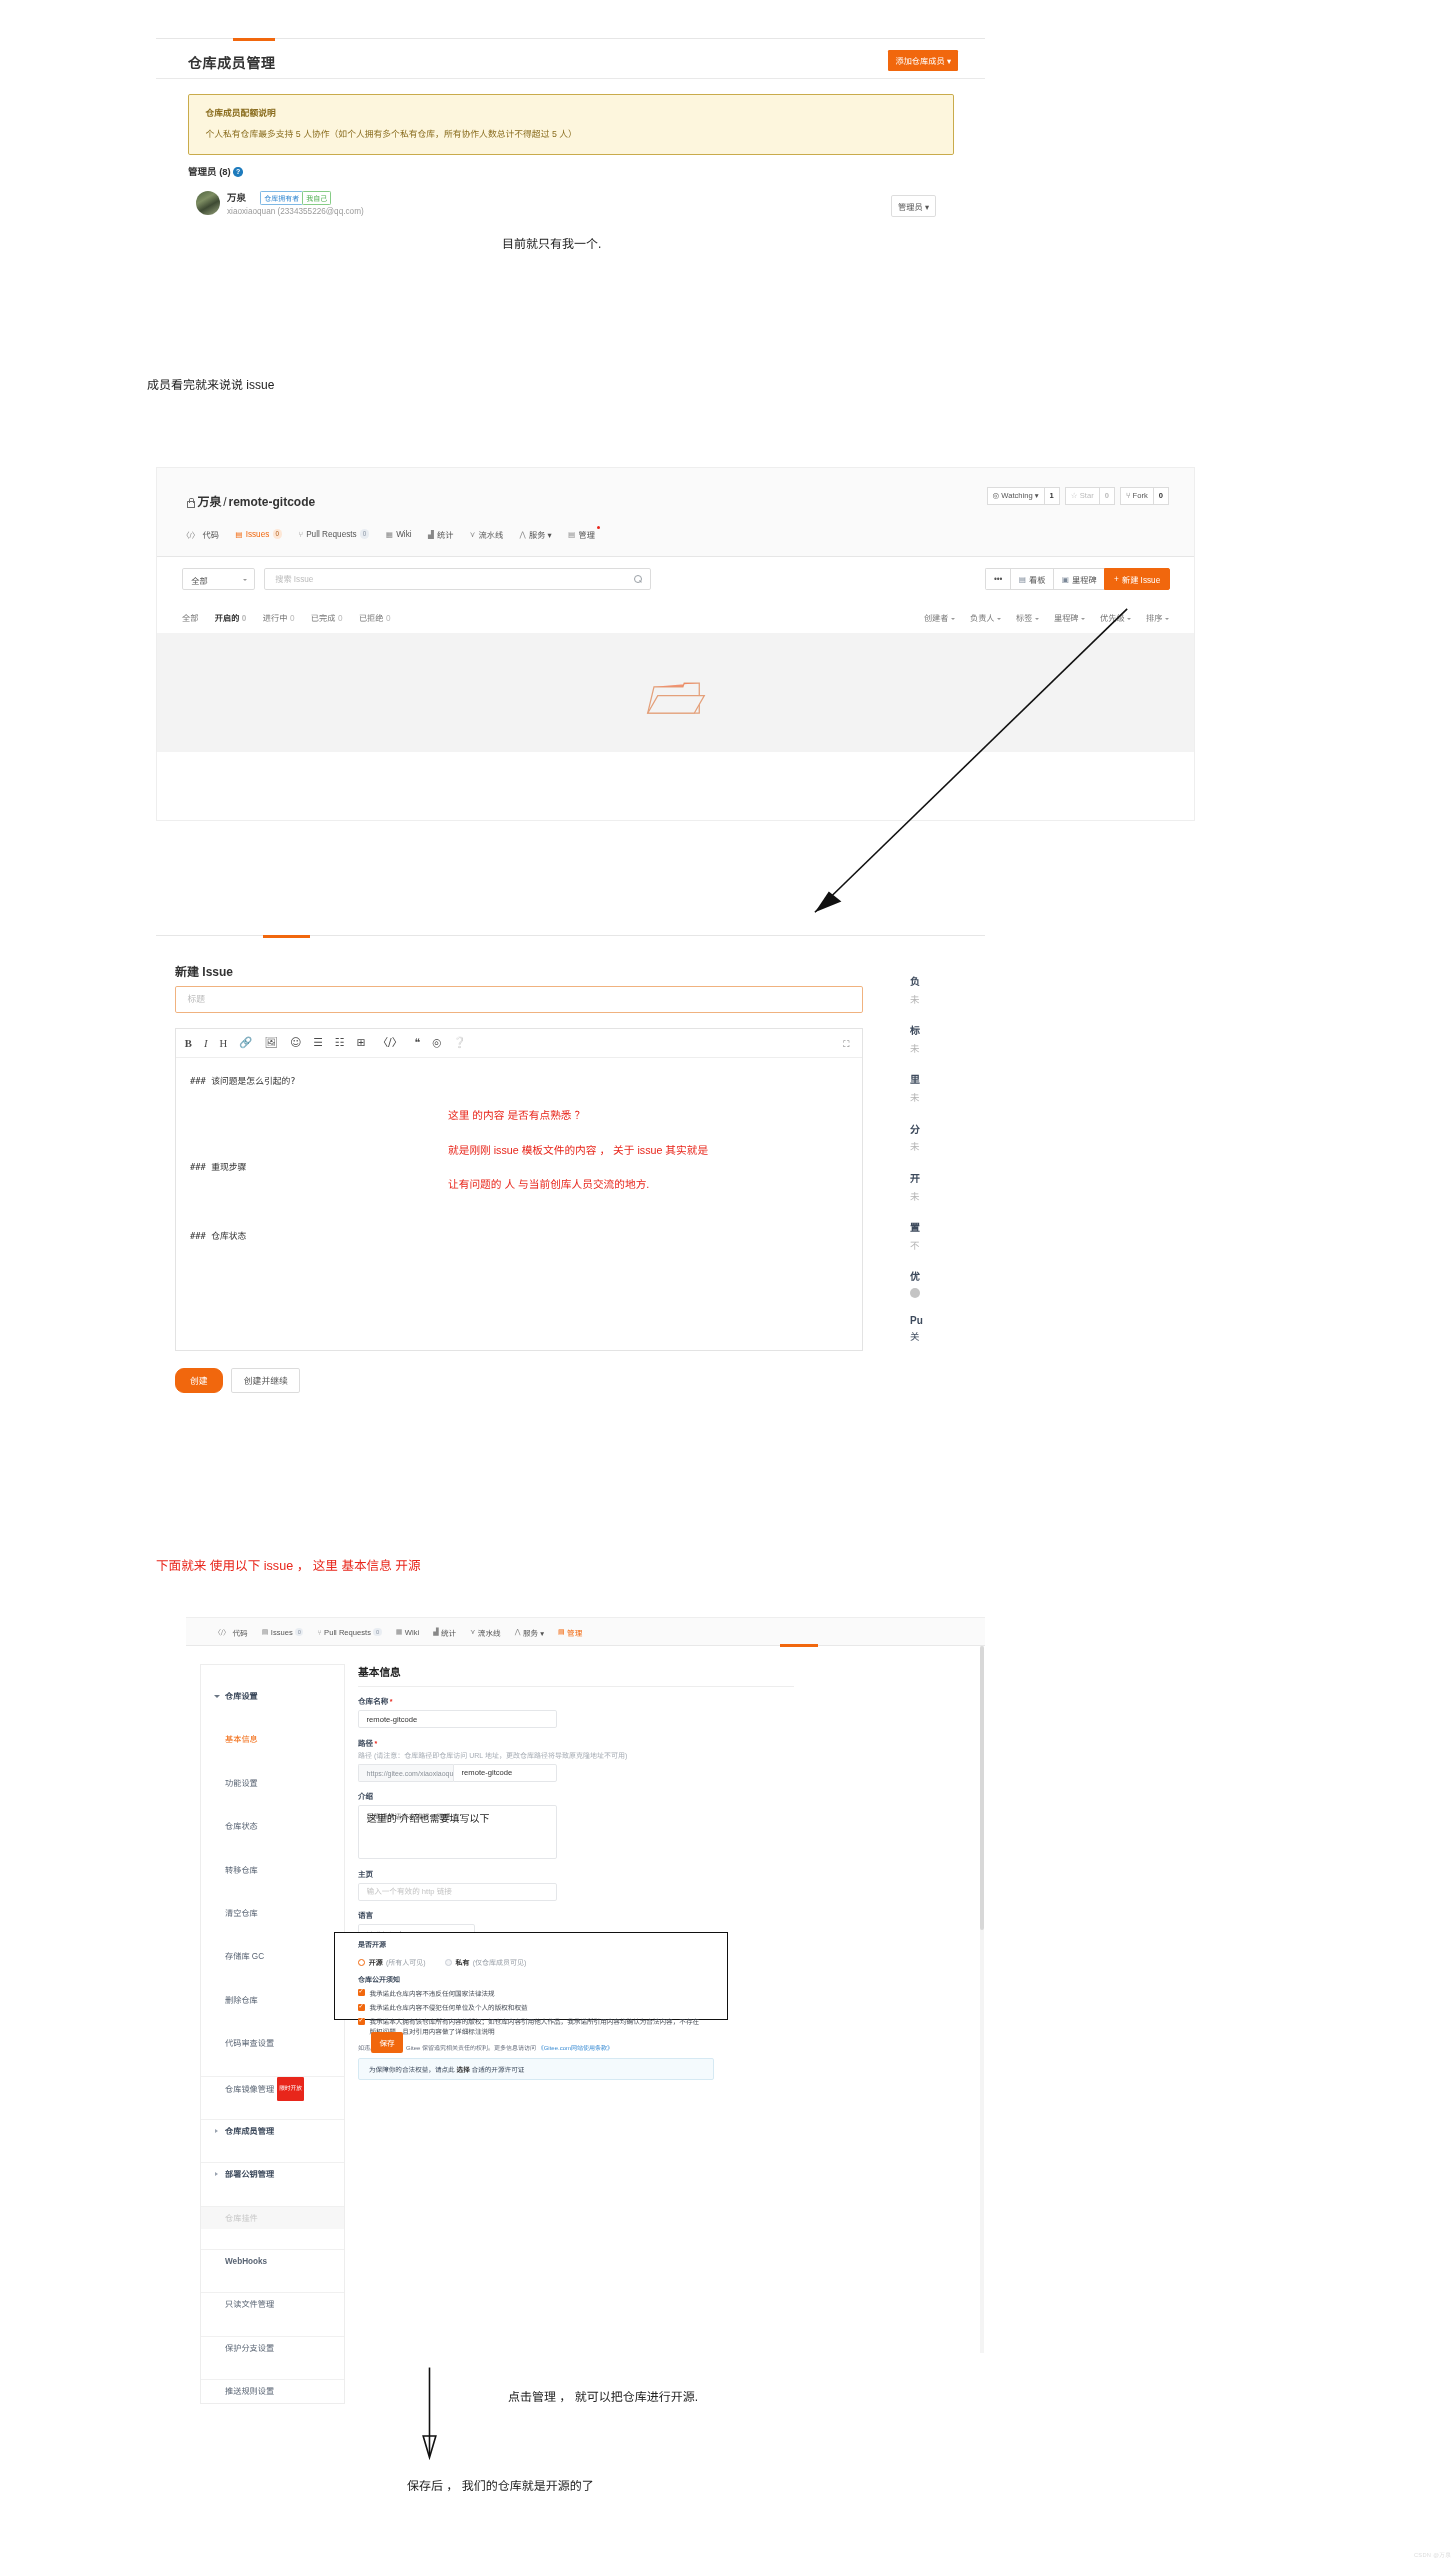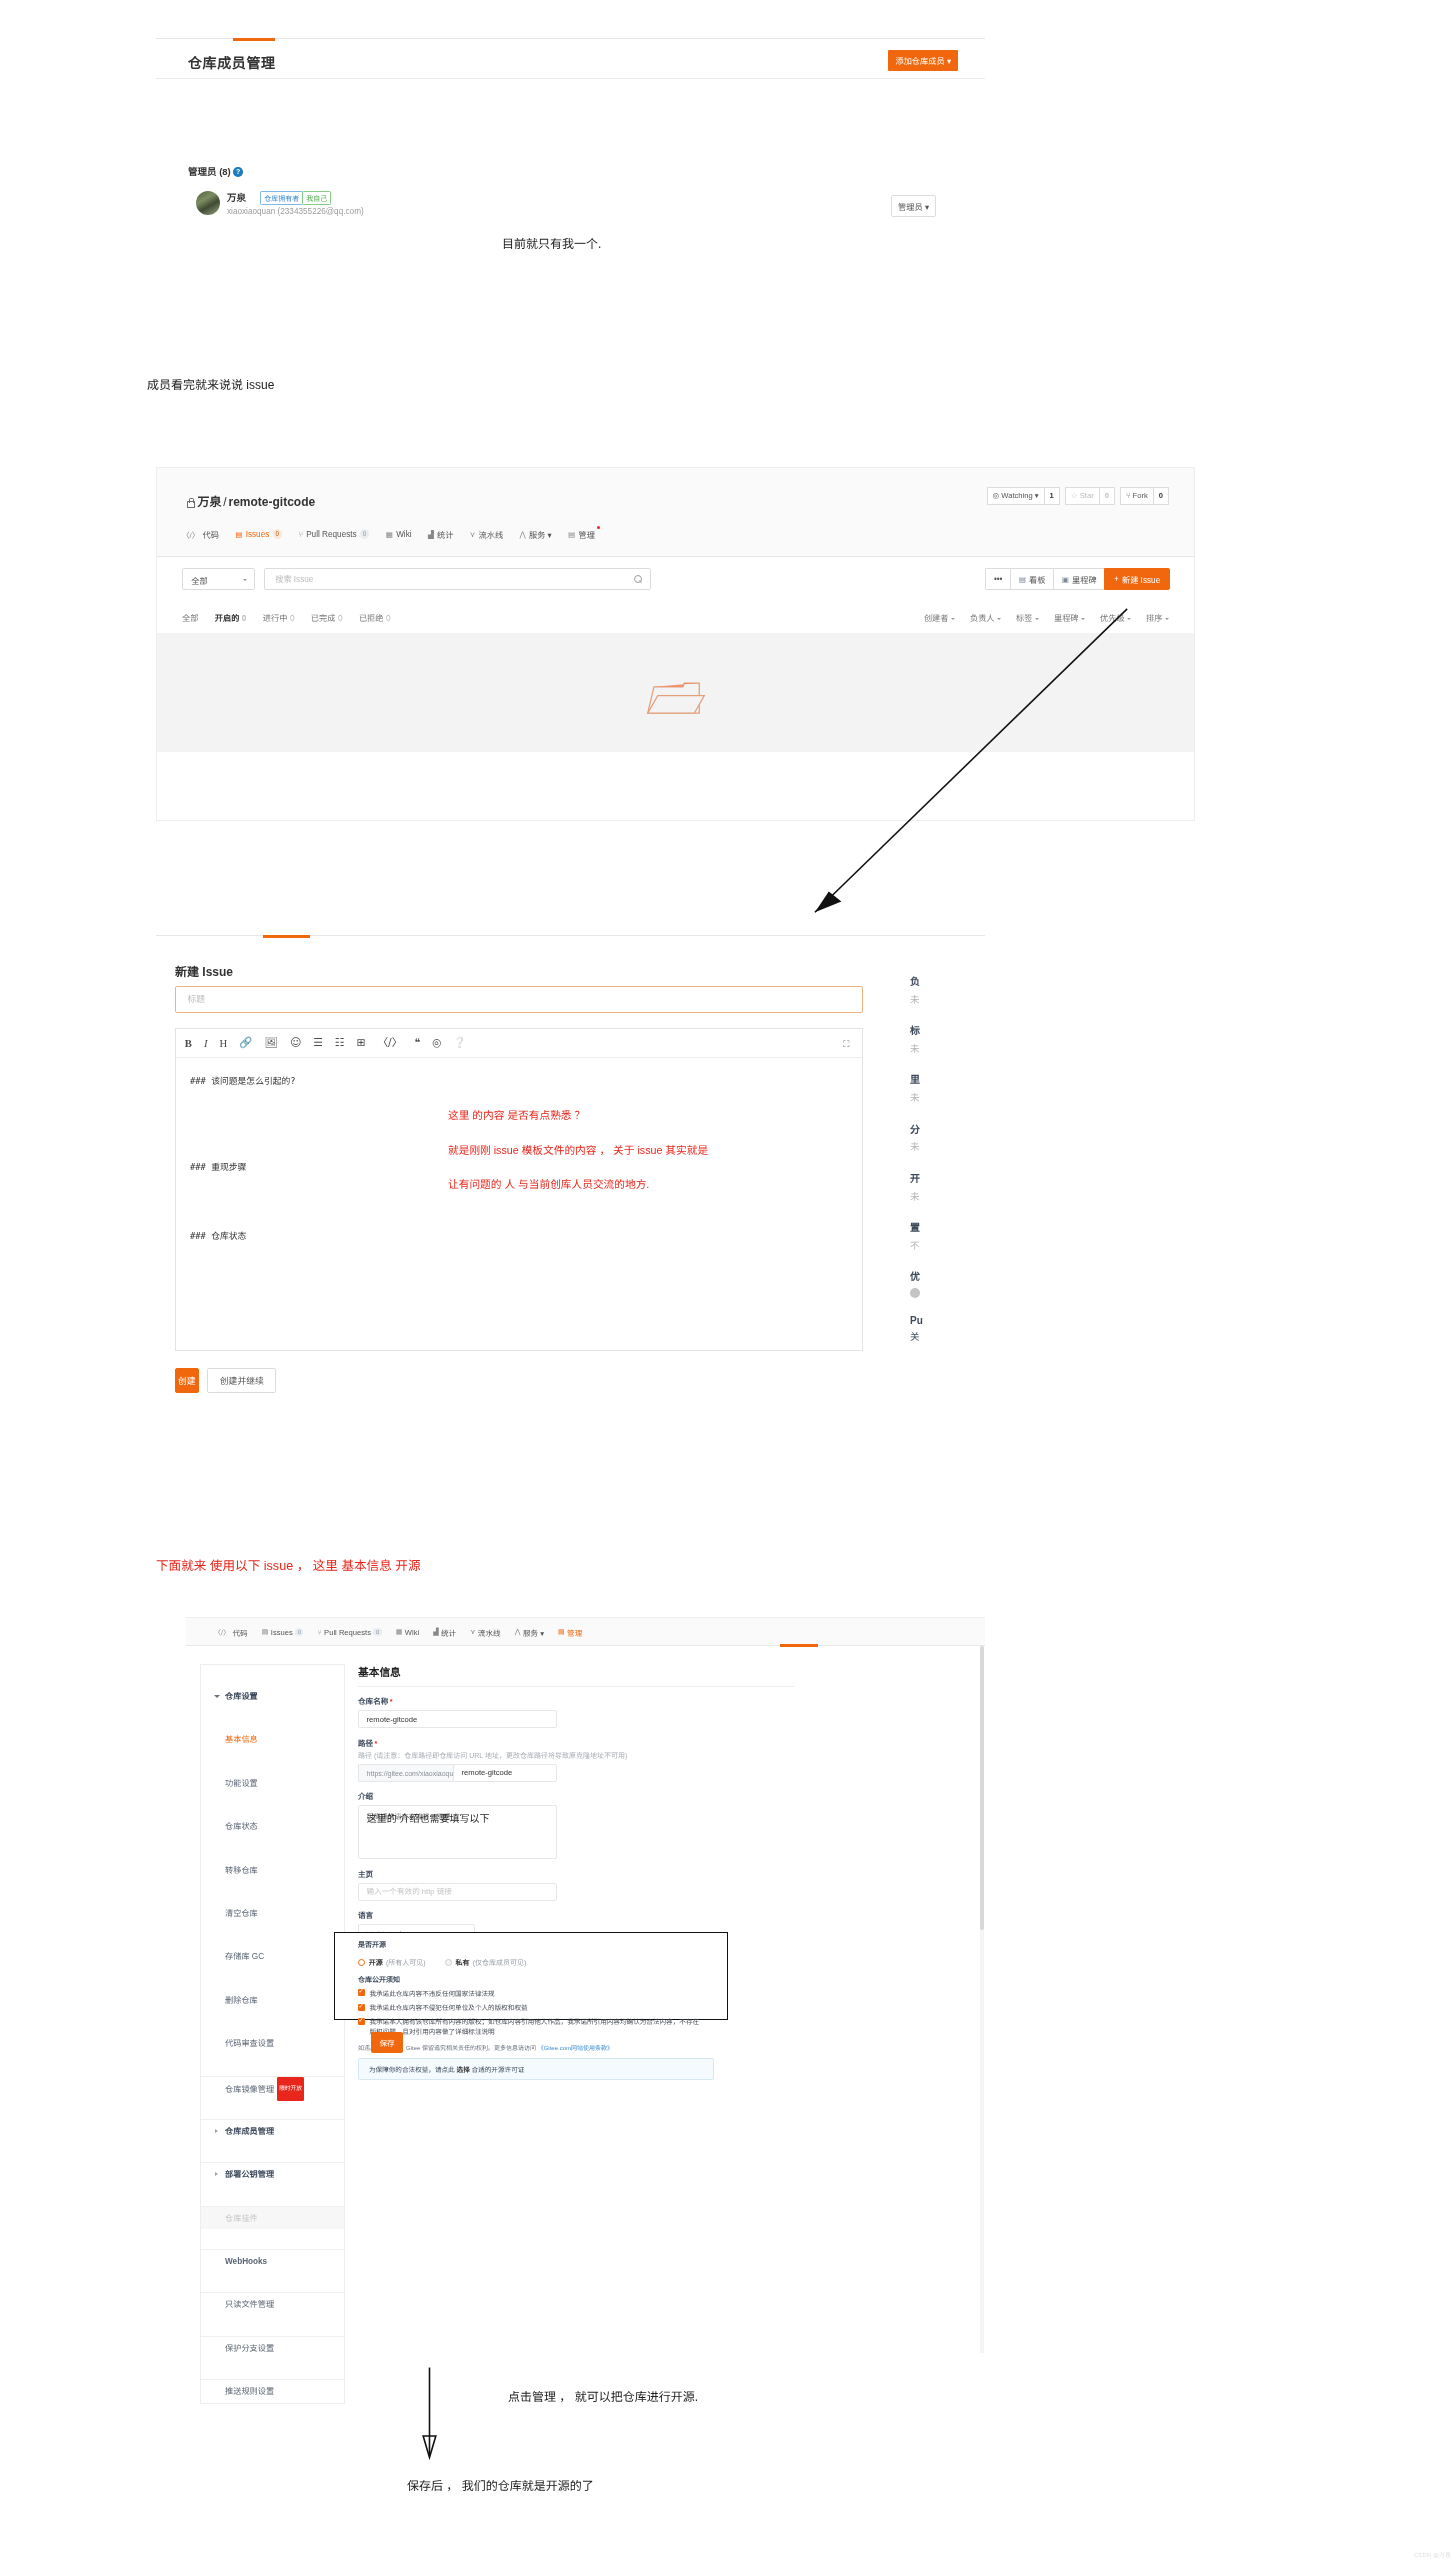--- a/index.html
+++ b/index.html
@@ -264,22 +264,22 @@
     position: absolute; left: 14px; font-size: 8.8px; color: #333;
     font-family: "DejaVu Sans Mono", monospace;
   }
   #md1 { top: 16.4px; }
   #md2 { top: 102px; }
   #md3 { top: 171px; }
   #ni-anno { position: absolute; left: 272px; top: 49px; }
   #ni-anno div { color: #e8261b; font-size: 10.7px; margin-bottom: 19.6px; white-space: nowrap; }
   #ni-buttons { position: absolute; left: 19px; top: 433px; display: flex; }
   #create-btn {
-    background: #f1670d; color: #fff; border: 0.6px solid #f1670d; border-radius: 2px;
-    font-size: 8.8px; padding: 5px 2px; cursor: pointer; font-family: inherit; text-align: right;
+    background: #f1670d; color: #fff; border: 0.6px solid #f1670d; border-radius: 9px;
+    font-size: 8.8px; padding: 5px 14px; cursor: pointer; font-family: inherit; text-align: right;
   }
   #create-continue-btn {
     background: #fff; color: #555; border: 0.6px solid #dcdcdc; border-radius: 1.9px;
     font-size: 8.8px; padding: 5px 11.4px; margin-left: 8.8px; cursor: pointer; font-family: inherit;
   }
   
   #ni-sidebar { position: absolute; left: 910px; top: 973px; width: 51px; }
   .side-grp { margin-bottom: 16.4px; }
   .side-grp .sg-label { font-size: 10px; font-weight: bold; color: #3d4a5c; }
   .side-grp .sg-val { font-size: 9.5px; color: #b4b4b4; margin-top: 3.8px; }
@@ -438,20 +438,24 @@
 
 <div class="page">
 
   <div class="panel" id="members-panel">
     <div id="members-topbar">
       <div class="active-underline"></div>
     </div>
     <div id="members-head">
       <div id="members-title">仓库成员管理</div>
       <button id="add-member-btn">添加仓库成员 ▾</button>
+    </div>
+    <div id="quota-note">
+      <div class="qn-title">仓库成员配额说明</div>
+      <div class="qn-body">个人私有仓库最多支持 5 人协作（如个人拥有多个私有仓库，所有协作人数总计不得超过 5 人）</div>
     </div>
     <div id="admins-label">
       <span>管理员 (8)</span><span id="help-icon">?</span>
     </div>
     <div id="member-row">
       <div id="member-avatar"></div>
       <div id="member-name">万泉</div>
       <div class="member-badge" id="badge-owner">仓库拥有者</div>
       <div class="member-badge" id="badge-self">我自己</div>
       <div id="member-login">xiaoxiaoquan (2334355226@qq.com)</div>

